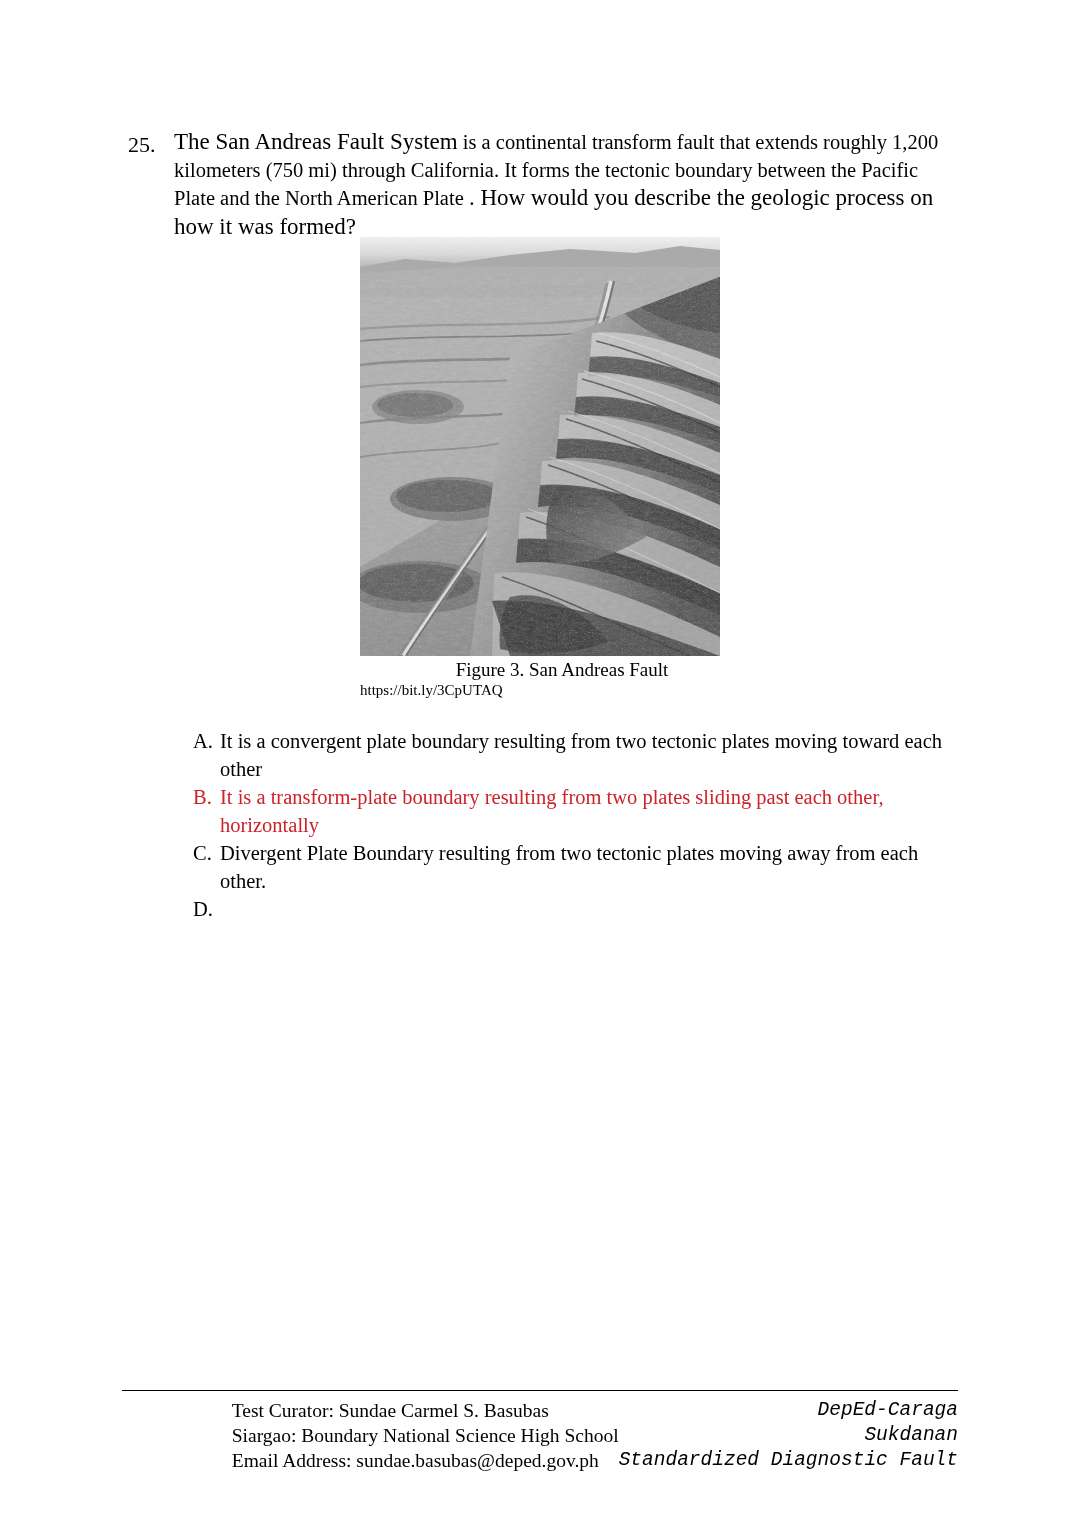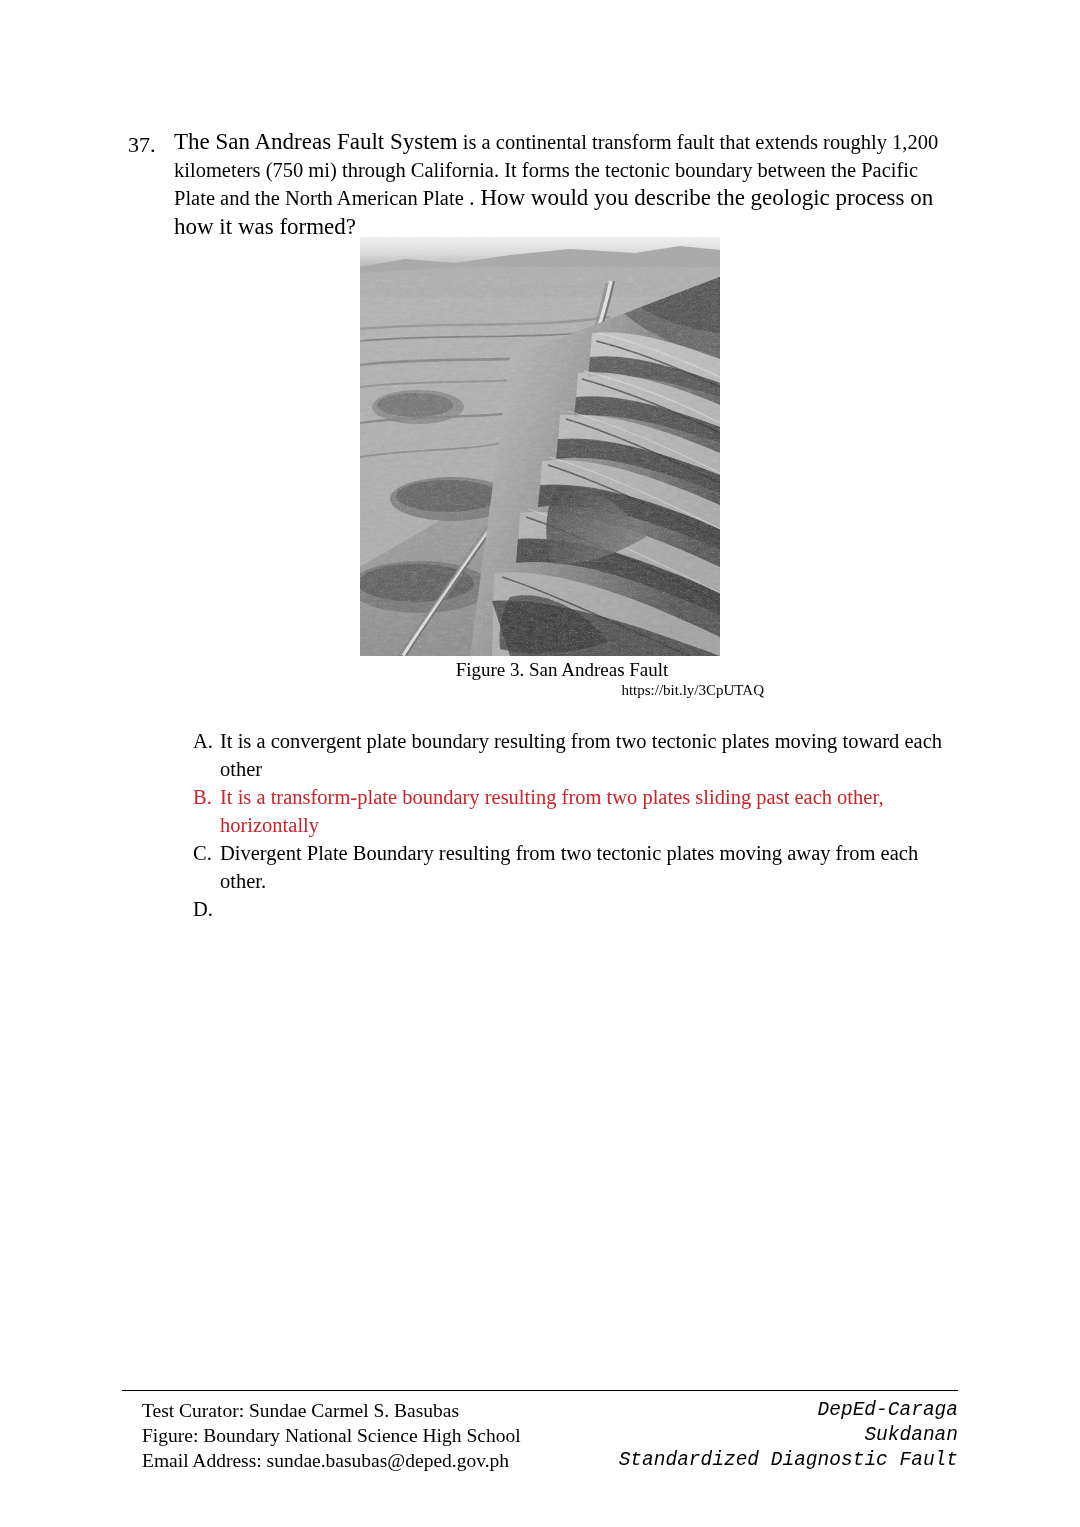--- a/index.html
+++ b/index.html
@@ -66,21 +66,21 @@
     height: 419px;
     background: #8d8d8d;
   }
   .figure-caption {
     margin-top: 2px;
     text-align: center;
     font-size: 19px;
     line-height: 23px;
   }
   .figure-source {
-    text-align: right;
+    text-align: left;
     font-size: 15px;
     line-height: 19px;
   }
 
   
   .options {
     position: absolute;
     left: 193px;
     top: 727px;
     width: 760px;
@@ -108,24 +108,23 @@
     top: 1390px;
     width: 836px;
   }
   .footer-rule {
     border-top: 1px solid #000000;
     width: 100%;
     height: 0;
   }
   .footer-cols {
     display: flex;
-    justify-content: space-between;
+    justify-content: flex-end;
     align-items: flex-start;
     margin-top: 7px;
-    margin-left: 20px;
   }
   .footer-left {
     font-size: 19.5px;
     line-height: 25px;
     white-space: nowrap;
   }
   .footer-right {
     font-size: 19.5px;
     line-height: 25px;
     font-style: italic;
@@ -135,21 +134,21 @@
   }
   .email-link {
   }
 </style>
 </head>
 <body>
 
 <div class="page">
 
   <div class="question-block">
-    <span class="q-number">37.</span>
+    <span class="q-number">25.</span>
     <div class="q-body"><span class="q-lead">The San Andreas Fault System</span><span class="q-mid"> is a continental transform fault that extends roughly 1,200 kilometers (750 mi) through California. It forms the tectonic boundary between the Pacific Plate and the North American Plate </span><span class="q-tail">. How would you describe the geologic process on how it was formed?</span></div>
   </div>
 
   <div class="figure-wrap">
     <svg class="fault-photo" viewBox="0 0 360 419" preserveAspectRatio="none" role="img">
       <defs>
         <linearGradient id="skyGrad" x1="0" y1="0" x2="0" y2="1">
           <stop offset="0%" stop-color="#f2f2f2"></stop>
           <stop offset="55%" stop-color="#dcdcdc"></stop>
           <stop offset="100%" stop-color="#b8b8b8"></stop>
@@ -316,21 +315,21 @@
       <span class="opt-letter">D.</span>
     </div>
 
   </div>
 
   <div class="footer">
     <div class="footer-rule"></div>
     <div class="footer-cols">
       <div class="footer-left">
         <div><span>Test Curator:</span> <span>Sundae Carmel S. Basubas</span></div>
-        <div><span>Figure:</span> <span>Boundary National Science High School</span></div>
+        <div><span>Siargao:</span> <span>Boundary National Science High School</span></div>
         <div><span>Email Address:</span> <span class="email-link">sundae.basubas@deped.gov.ph</span></div>
       </div>
       <div class="footer-right">
         <div>DepEd-Caraga</div>
         <div>Sukdanan</div>
         <div>Standardized Diagnostic Fault</div>
       </div>
     </div>
   </div>
 

